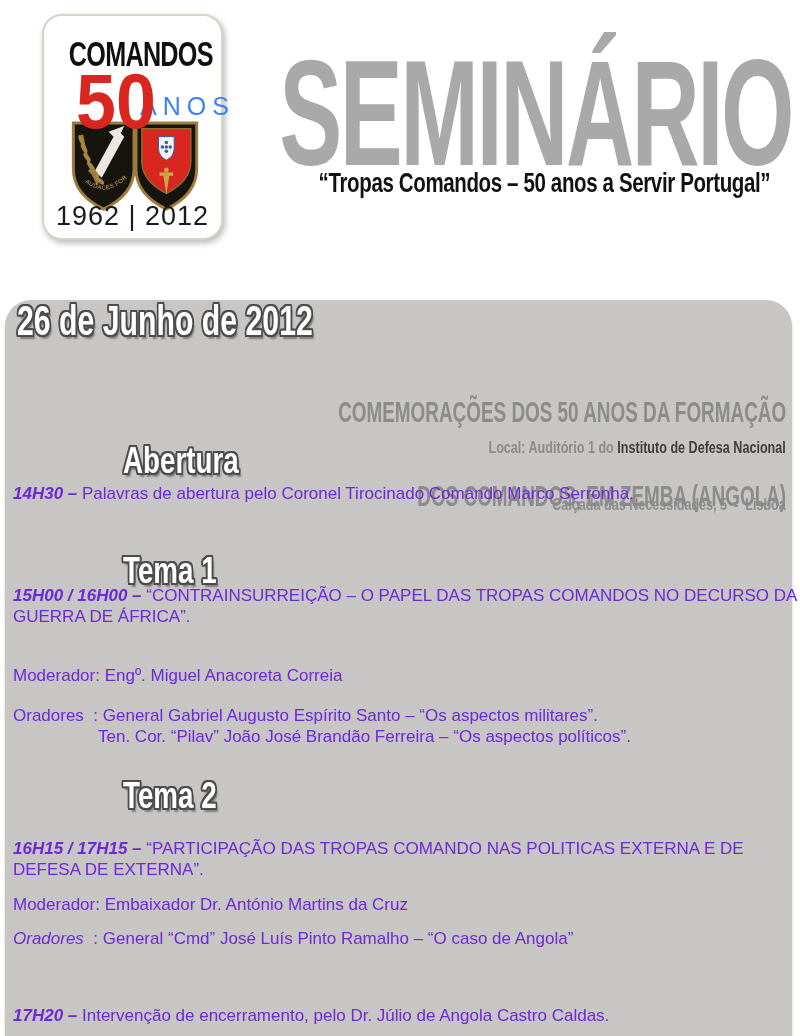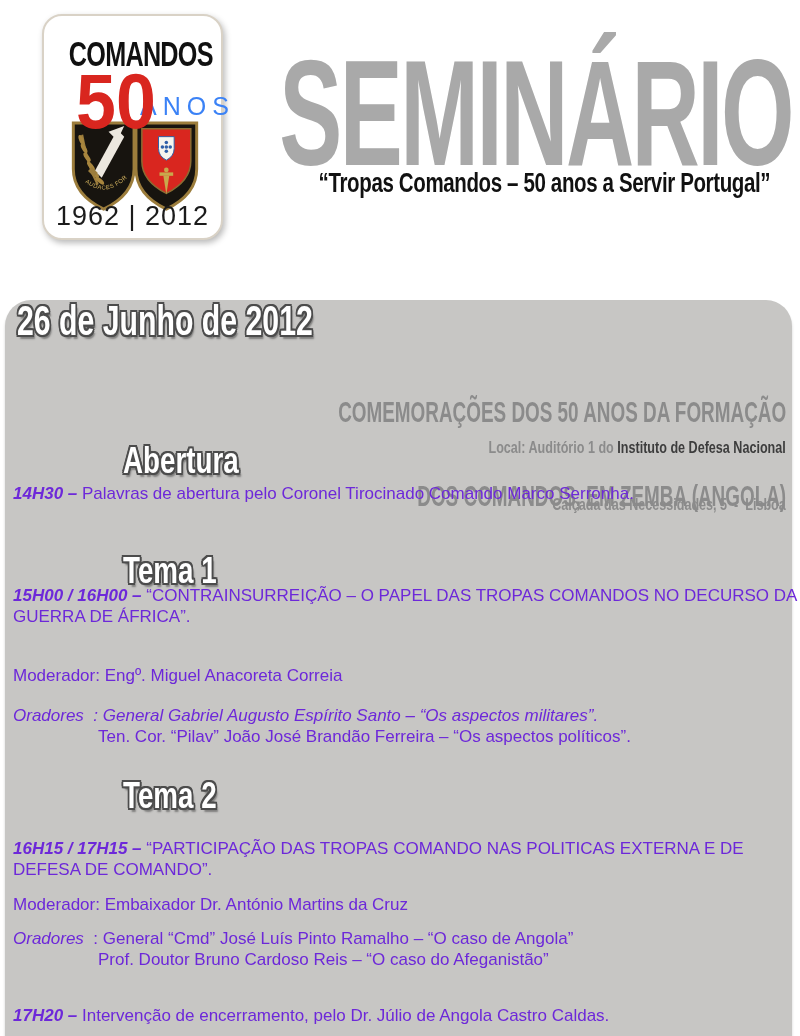--- a/index.html
+++ b/index.html
@@ -160,26 +160,25 @@
       <div>Calçada das Necessidades, 5  -  Lisboa</div>
     </div>
 
     <div class="h-script outlined h-abertura">Abertura</div>
     <p class="bl" style="left:8px; top:183px;"><span class="bi">14H30 –</span><span> Palavras de abertura pelo Coronel Tirocinado Comando Marco Serronha.</span></p>
 
     <div class="h-script outlined h-tema1">Tema 1</div>
     <p class="bl" style="left:8px; top:285px;"><span class="bi">15H00 / 16H00 – </span><span>“CONTRAINSURREIÇÃO – O PAPEL DAS TROPAS COMANDOS NO DECURSO DA</span></p>
     <p class="bl" style="left:8px; top:306px;">GUERRA DE ÁFRICA”.</p>
     <p class="bl" style="left:8px; top:365px;">Moderador: Engº. Miguel Anacoreta Correia</p>
-    <p class="bl" style="left:8px; top:405px;font-style:italic;"><span>Oradores</span><span>  : </span><span>General Gabriel Augusto Espírito Santo – “Os aspectos militares”.</span></p>
+    <p class="bl" style="left:8px; top:405px;"><span>Oradores</span><span>  : </span><span>General Gabriel Augusto Espírito Santo – “Os aspectos militares”.</span></p>
     <p class="bl" style="left:93px; top:426px;">Ten. Cor. “Pilav” João José Brandão Ferreira – “Os aspectos políticos”.</p>
 
     <div class="h-script outlined h-tema2">Tema 2</div>
     <p class="bl" style="left:8px; top:538px;"><span class="bi">16H15 / 17H15 – </span><span>“PARTICIPAÇÃO DAS TROPAS COMANDO NAS POLITICAS EXTERNA E DE</span></p>
-    <p class="bl" style="left:8px; top:559px;">DEFESA DE COMANDO”.</p>
+    <p class="bl" style="left:8px; top:559px;">DEFESA DE EXTERNA”.</p>
     <p class="bl" style="left:8px; top:594px;">Moderador: Embaixador Dr. António Martins da Cruz</p>
     <p class="bl" style="left:8px; top:628px;"><span class="it">Oradores</span><span>  : </span><span>General “Cmd” José Luís Pinto Ramalho – “O caso de Angola”</span></p>
-    <p class="bl" style="left:93px; top:649px;">Prof. Doutor Bruno Cardoso Reis – “O caso do Afeganistão”</p>
 
     <p class="bl" style="left:8px; top:705px;"><span class="bi">17H20 –</span><span> Intervenção de encerramento, pelo Dr. Júlio de Angola Castro Caldas.</span></p>
 
   </div>
 </div>
 
 </body></html>

